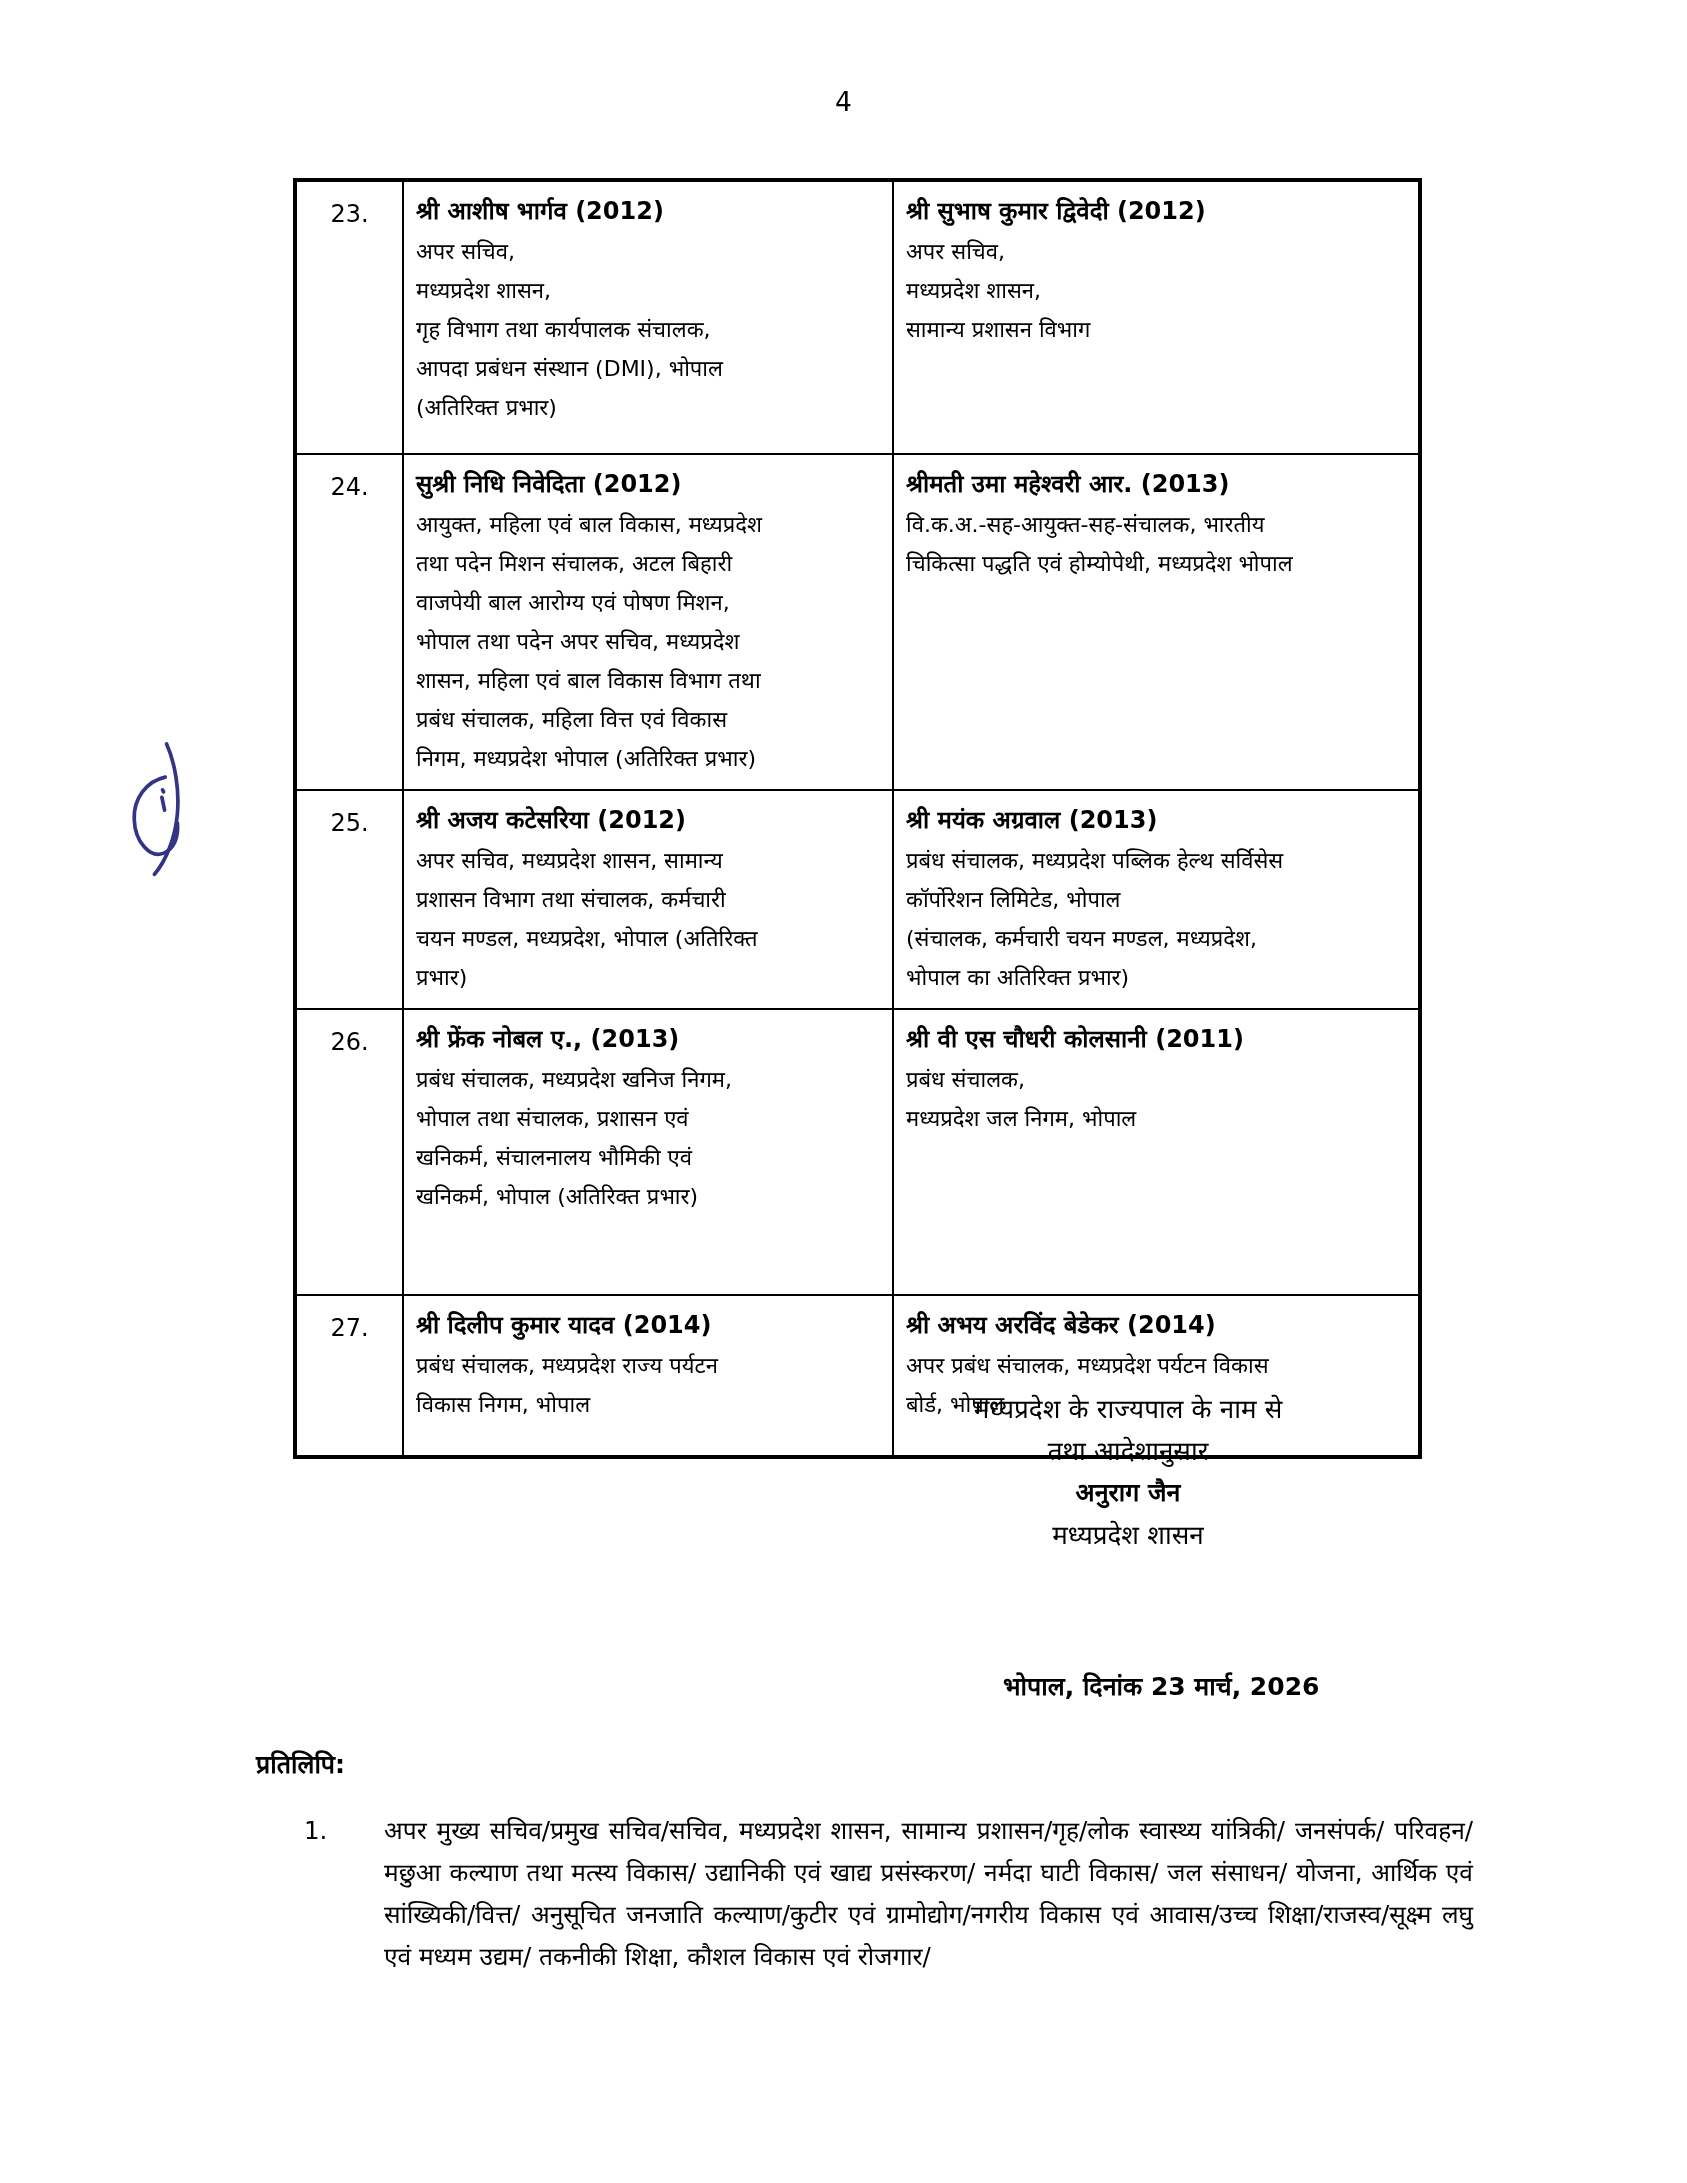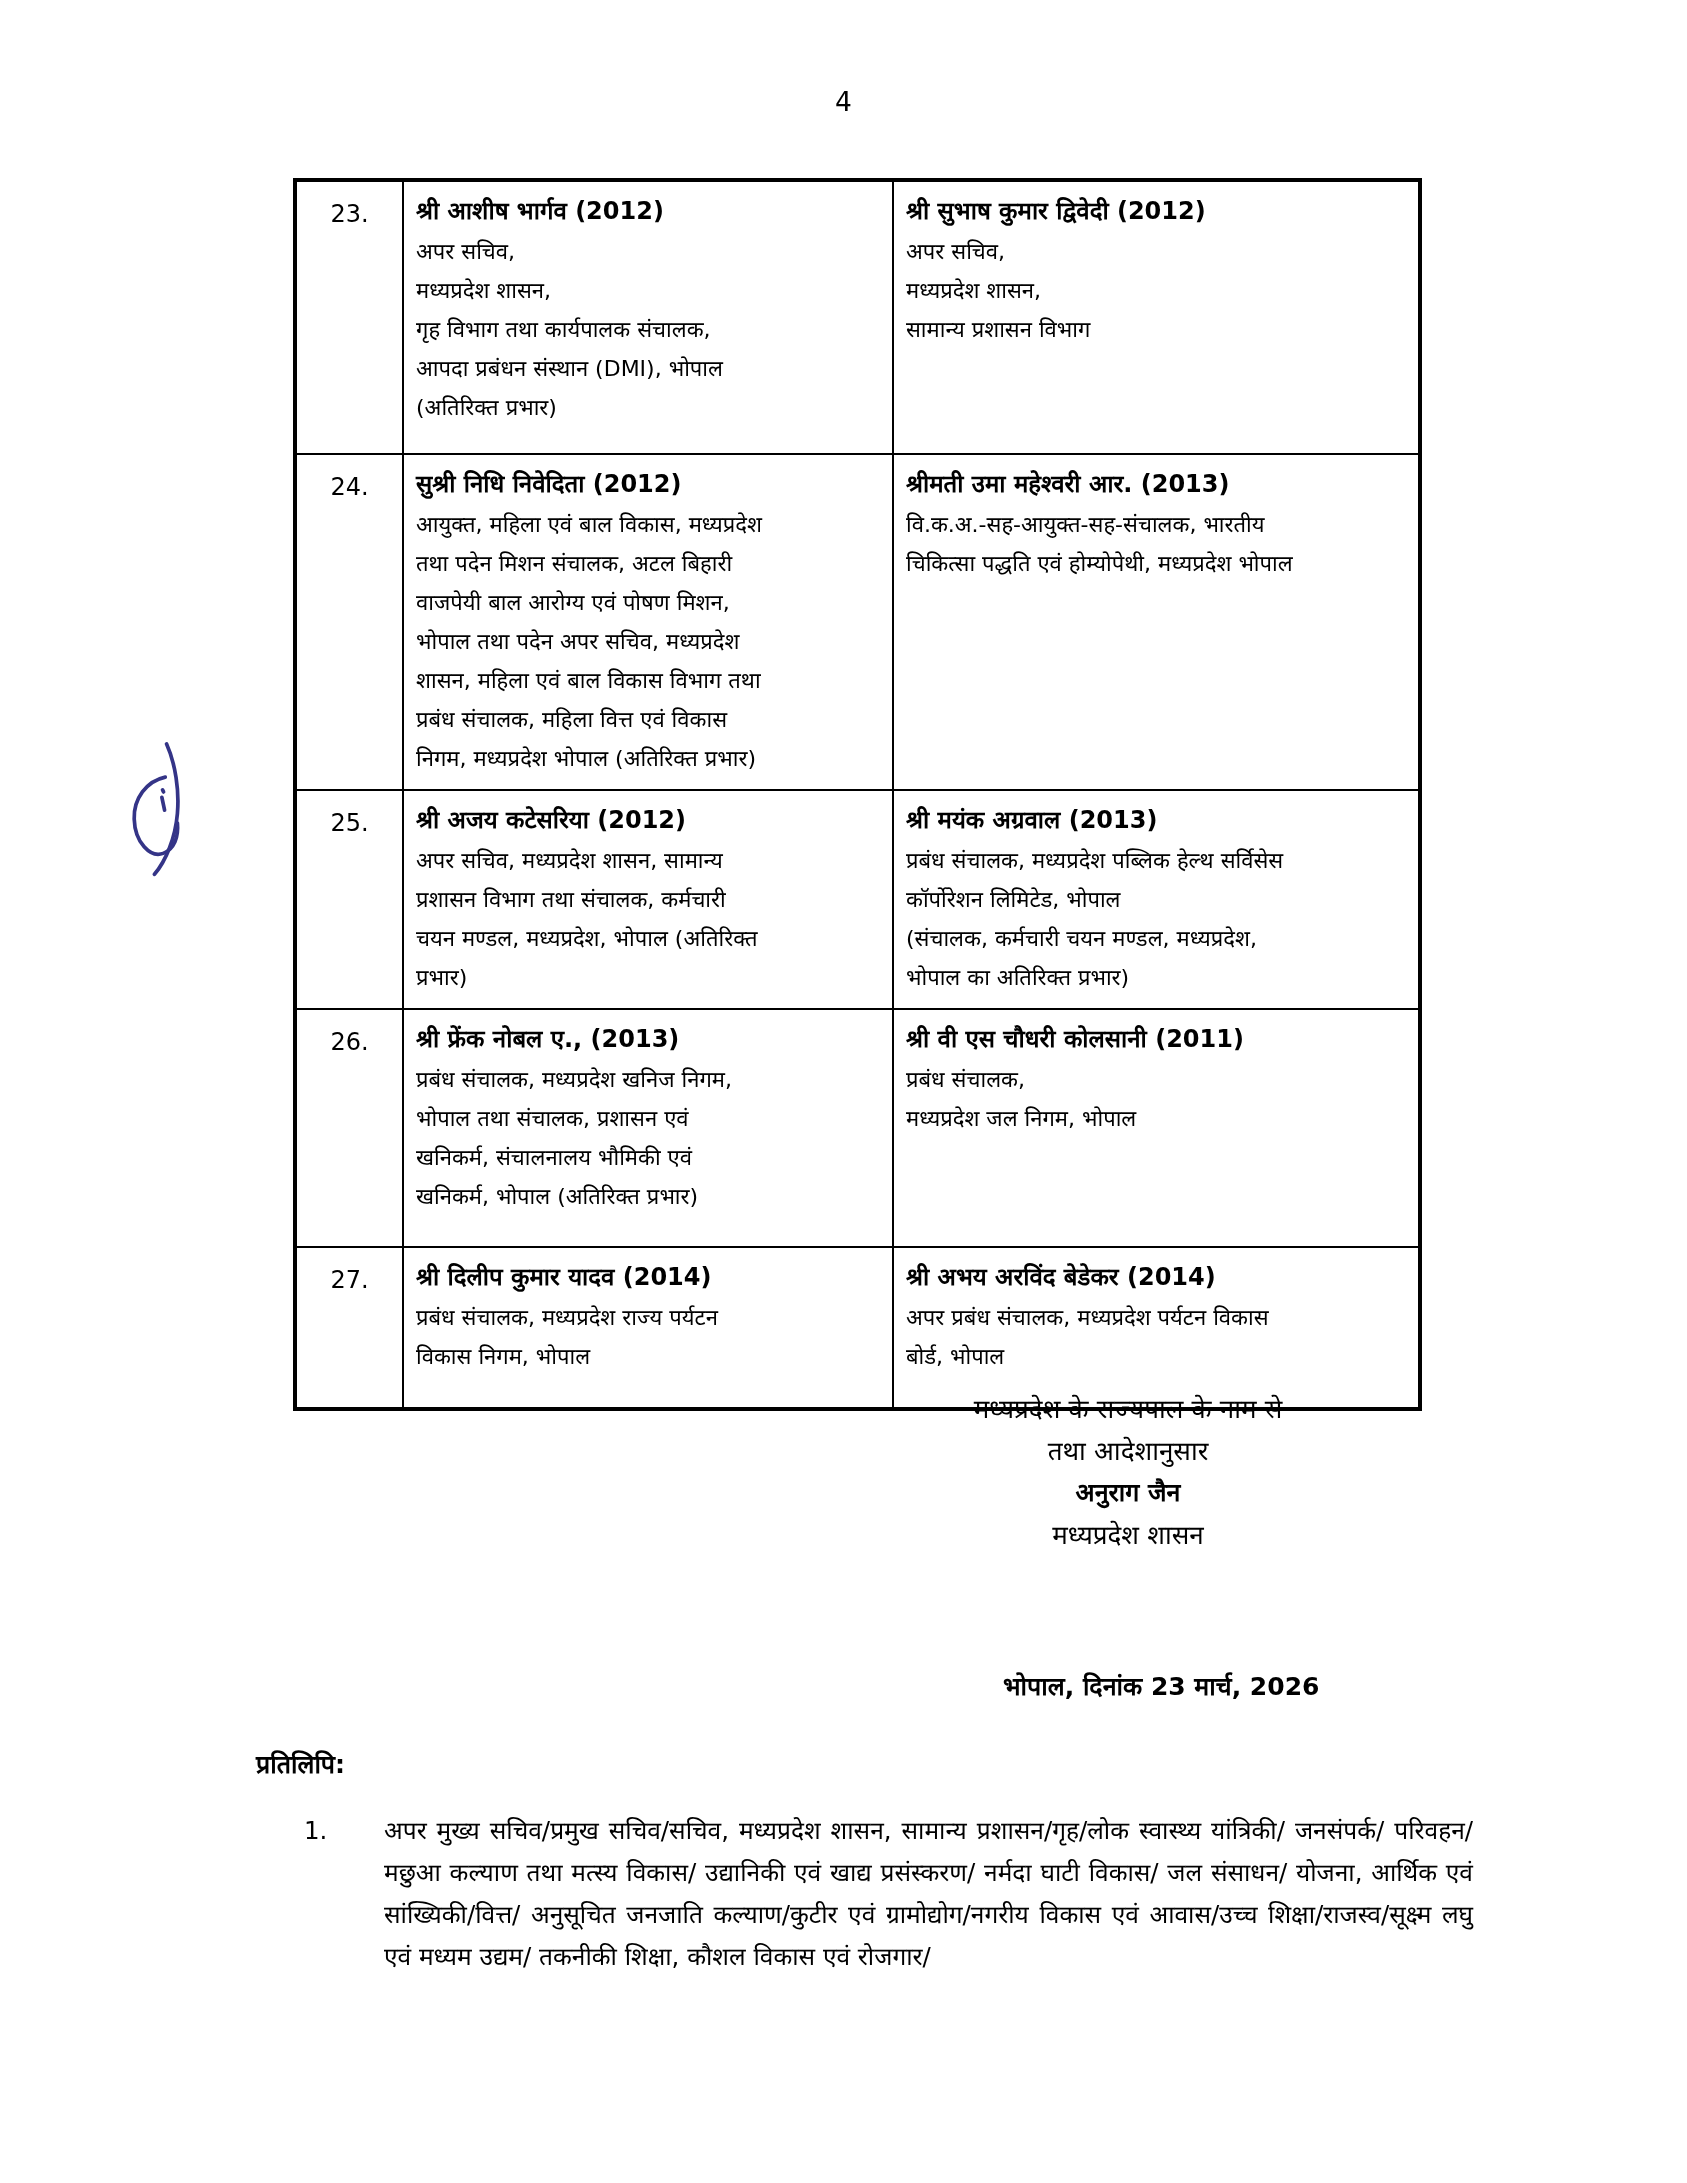--- a/index.html
+++ b/index.html
@@ -27,21 +27,21 @@
     padding:9.3px 12px 10.6px 12px;
   }
   td.serial-cell {
     text-align:center; font-size:24px; line-height:41px; padding-top:12px;
   }
   .officer-name { font-size:24px; font-weight:bold; line-height:41px; white-space:nowrap; }
   .officer-details .tline { font-size:22px; line-height:39px; }
   tr.r23 { height:274px; }
   tr.r24 { height:314px; }
   tr.r25 { height:196px; }
-  tr.r26 { height:238px; }
+  tr.r26 { height:286px; }
   tr.r27 { height:162px; }
 
   
   .signature-scribble { position:absolute; left:124px; top:742px; width:69px; height:135px; }
 
   
   .signature-block {
     position:absolute; left:797px; top:1388px; width:662px;
     text-align:center;
   }

